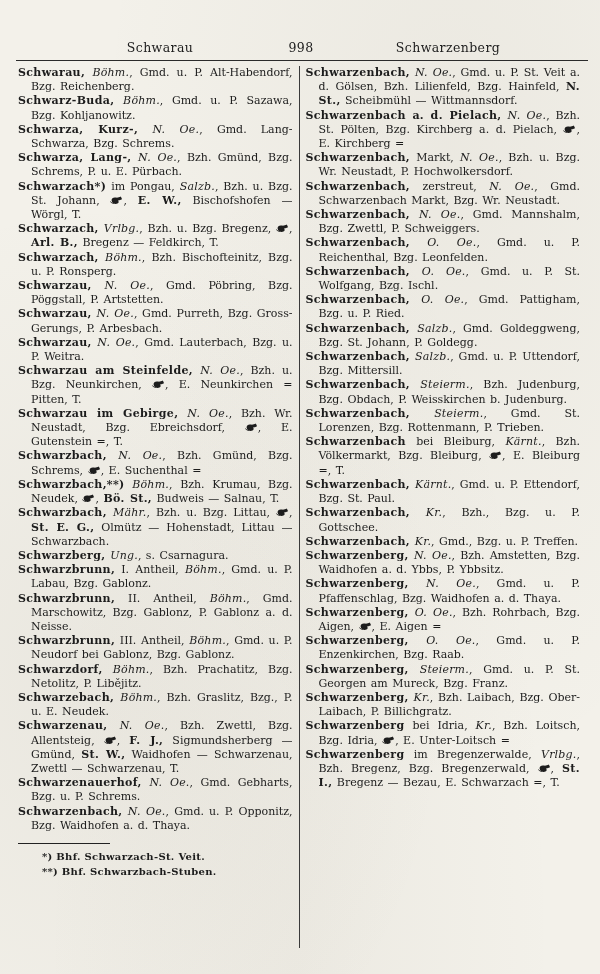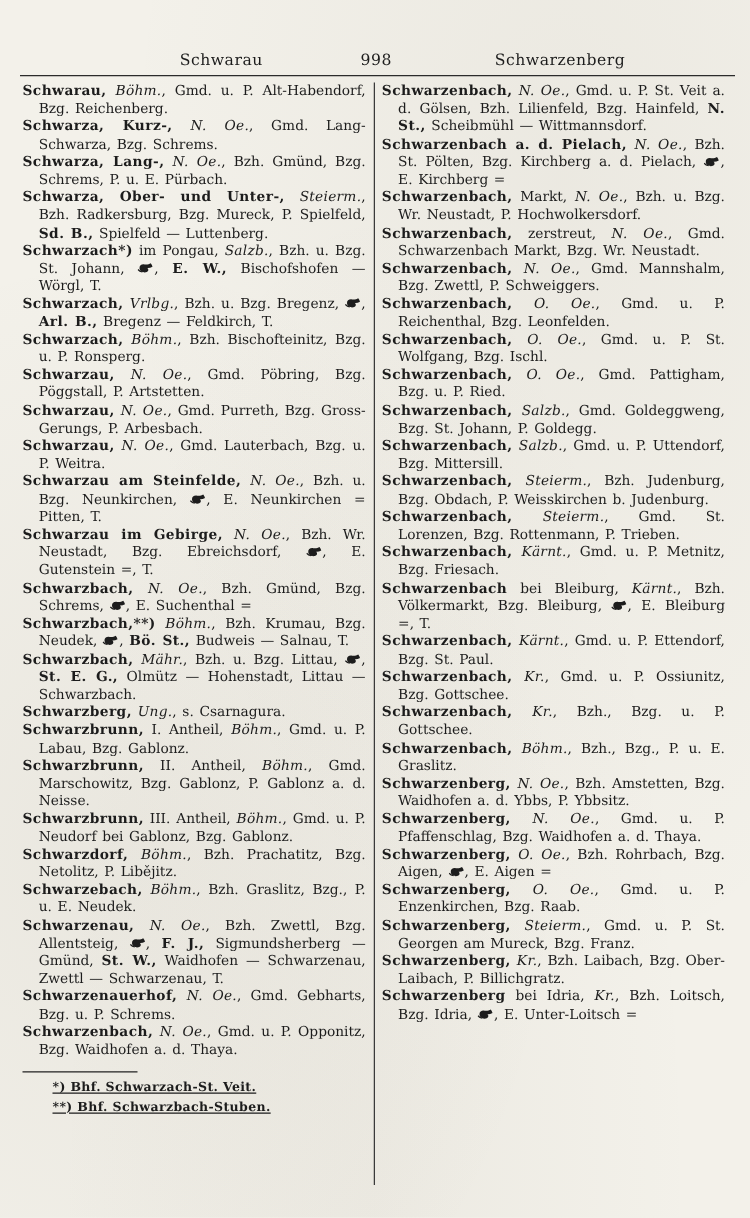--- a/index.html
+++ b/index.html
@@ -10,21 +10,21 @@
       radial-gradient(ellipse at 75% 15%, rgba(110,100,80,0.06), transparent 55%),
       radial-gradient(ellipse at 15% 70%, rgba(110,100,80,0.07), transparent 50%),
       radial-gradient(ellipse at 50% 100%, rgba(110,100,80,0.05), transparent 60%);
     font-family:"DejaVu Serif", serif;
     color:#1c1c1c;
     -webkit-font-smoothing:antialiased;
   }
   .page{position:relative;width:600px;height:974px;}
   header{position:relative;height:58px;}
   .hdr{position:absolute;top:40px;font-size:12.5px;letter-spacing:.4px;white-space:nowrap;transform:translateX(-50%);}
-  .hdr-left{left:177px;}
+  .hdr-left{left:160px;}
   .hdr-center{left:301px;}
   .hdr-right{left:448px;}
   .header-rule{position:absolute;left:16px;right:12px;top:60px;border-top:1.6px solid #2b2b2b;}
   main{
     position:relative;
     display:flex;
     padding:8px 20px 0 18px;
     box-sizing:border-box;
     min-height:888px;
   }
@@ -45,41 +45,40 @@
   .ph svg{vertical-align:-1px;}
   .footnote-block{margin-top:10px;}
   .footnote-rule{width:92px;border-top:1.2px solid #222;margin:0 0 5px 0;}
   .footnote{
     margin:0;
     font-size:10px;
     font-weight:bold;
     letter-spacing:.3px;
     line-height:15.5px;
     padding-left:24px;
-    text-decoration:underline;
   }
 </style>
 </head>
 <body>
 
 <div class="page">
   <header>
     <span class="hdr hdr-left">Schwarau</span>
     <span class="hdr hdr-center">998</span>
     <span class="hdr hdr-right">Schwarzenberg</span>
     <div class="header-rule"></div>
   </header>
 
   <main>
     <section class="col">
       <div>
           <p class="entry"><b>Schwarau,</b><i> Böhm.</i><span>, Gmd. u. P. Alt-Habendorf, Bzg. Reichenberg.</span></p>
+          <p class="entry"><b>Schwarz-Buda,</b><i> Böhm.</i><span>, Gmd. u. P. Sazawa, Bzg. Kohljanowitz.</span></p>
           <p class="entry"><b>Schwarza, Kurz-,</b><i> N. Oe.</i><span>, Gmd. Lang-Schwarza, Bzg. Schrems.</span></p>
           <p class="entry"><b>Schwarza, Lang-,</b><i> N. Oe.</i><span>, Bzh. Gmünd, Bzg. Schrems, P. u. E. Pürbach.</span></p>
-          <p class="entry"><b>Schwarza, Ober- und Unter-,</b><i> Steierm.</i><span>, Bzh. Radkersburg, Bzg. Mureck, P. Spielfeld, </span><b>Sd. B.,</b><span> Spielfeld — Luttenberg.</span></p>
           <p class="entry"><b>Schwarzach*)</b><span> im Pongau, </span><i>Salzb.</i><span>, Bzh. u. Bzg. St. Johann, </span><span class="ph"><svg width="13" height="9" viewBox="0 0 13 9">
                 <path d="M1.6 4.6 C1.4 2.4 3.4 1.1 5.6 1.5 C7.6 1.9 9.2 1.3 10.6 0.5 C11.3 1.3 11.8 2.3 12 3.3 C10.7 4.1 9.3 4.5 7.9 4.4 C9.1 5.3 8.9 7 7.4 7.6 C5.5 8.4 1.9 7.8 1.6 4.6 Z" fill="#1d1d1d"></path>
                 <path d="M0.3 5.6 C1.2 6.6 2.4 7.3 3.8 7.6" stroke="#1d1d1d" stroke-width="0.9" fill="none"></path>
               </svg></span><span>, </span><b>E. W.,</b><span> Bischofshofen — Wörgl, T.</span></p>
           <p class="entry"><b>Schwarzach,</b><i> Vrlbg.</i><span>, Bzh. u. Bzg. Bregenz, </span><span class="ph"><svg width="13" height="9" viewBox="0 0 13 9">
                 <path d="M1.6 4.6 C1.4 2.4 3.4 1.1 5.6 1.5 C7.6 1.9 9.2 1.3 10.6 0.5 C11.3 1.3 11.8 2.3 12 3.3 C10.7 4.1 9.3 4.5 7.9 4.4 C9.1 5.3 8.9 7 7.4 7.6 C5.5 8.4 1.9 7.8 1.6 4.6 Z" fill="#1d1d1d"></path>
                 <path d="M0.3 5.6 C1.2 6.6 2.4 7.3 3.8 7.6" stroke="#1d1d1d" stroke-width="0.9" fill="none"></path>
               </svg></span><span>, </span><b>Arl. B.,</b><span> Bregenz — Feldkirch, T.</span></p>
           <p class="entry"><b>Schwarzach,</b><i> Böhm.</i><span>, Bzh. Bischofteinitz, Bzg. u. P. Ronsperg.</span></p>
           <p class="entry"><b>Schwarzau,</b><i> N. Oe.</i><span>, Gmd. Pöbring, Bzg. Pöggstall, P. Artstetten.</span></p>
@@ -135,38 +134,40 @@
           <p class="entry"><b>Schwarzenbach,</b><span> Markt, </span><i>N. Oe.</i><span>, Bzh. u. Bzg. Wr. Neustadt, P. Hochwolkersdorf.</span></p>
           <p class="entry"><b>Schwarzenbach,</b><span> zerstreut, </span><i>N. Oe.</i><span>, Gmd. Schwarzenbach Markt, Bzg. Wr. Neustadt.</span></p>
           <p class="entry"><b>Schwarzenbach,</b><i> N. Oe.</i><span>, Gmd. Mannshalm, Bzg. Zwettl, P. Schweiggers.</span></p>
           <p class="entry"><b>Schwarzenbach,</b><i> O. Oe.</i><span>, Gmd. u. P. Reichenthal, Bzg. Leonfelden.</span></p>
           <p class="entry"><b>Schwarzenbach,</b><i> O. Oe.</i><span>, Gmd. u. P. St. Wolfgang, Bzg. Ischl.</span></p>
           <p class="entry"><b>Schwarzenbach,</b><i> O. Oe.</i><span>, Gmd. Pattigham, Bzg. u. P. Ried.</span></p>
           <p class="entry"><b>Schwarzenbach,</b><i> Salzb.</i><span>, Gmd. Goldeggweng, Bzg. St. Johann, P. Goldegg.</span></p>
           <p class="entry"><b>Schwarzenbach,</b><i> Salzb.</i><span>, Gmd. u. P. Uttendorf, Bzg. Mittersill.</span></p>
           <p class="entry"><b>Schwarzenbach,</b><i> Steierm.</i><span>, Bzh. Judenburg, Bzg. Obdach, P. Weisskirchen b. Judenburg.</span></p>
           <p class="entry"><b>Schwarzenbach,</b><i> Steierm.</i><span>, Gmd. St. Lorenzen, Bzg. Rottenmann, P. Trieben.</span></p>
-          <p class="entry"><b>Schwarzenbach,</b><i> Kärnt.</i><span>, Gmd. u. P. Metnitz, Bzg. Friesach.</span></p>
           <p class="entry"><b>Schwarzenbach</b><span> bei Bleiburg, </span><i>Kärnt.</i><span>, Bzh. Völkermarkt, Bzg. Bleiburg, </span><span class="ph"><svg width="13" height="9" viewBox="0 0 13 9">
                 <path d="M1.6 4.6 C1.4 2.4 3.4 1.1 5.6 1.5 C7.6 1.9 9.2 1.3 10.6 0.5 C11.3 1.3 11.8 2.3 12 3.3 C10.7 4.1 9.3 4.5 7.9 4.4 C9.1 5.3 8.9 7 7.4 7.6 C5.5 8.4 1.9 7.8 1.6 4.6 Z" fill="#1d1d1d"></path>
                 <path d="M0.3 5.6 C1.2 6.6 2.4 7.3 3.8 7.6" stroke="#1d1d1d" stroke-width="0.9" fill="none"></path>
               </svg></span><span>, E. Bleiburg =, T.</span></p>
           <p class="entry"><b>Schwarzenbach,</b><i> Kärnt.</i><span>, Gmd. u. P. Ettendorf, Bzg. St. Paul.</span></p>
-          <p class="entry"><b>Schwarzenbach,</b><i> Kr.</i><span>, Gmd. u. P. Ossiunitz, Bzg. Gottschee.</span></p>
           <p class="entry"><b>Schwarzenbach,</b><i> Kr.</i><span>, Bzh., Bzg. u. P. Gottschee.</span></p>
-          <p class="entry"><b>Schwarzenbach,</b><i> Böhm.</i><span>, Bzh., Bzg., P. u. E. Graslitz.</span></p>
+          <p class="entry"><b>Schwarzenbach,</b><i> Kr.</i><span>, Gmd., Bzg. u. P. Treffen.</span></p>
           <p class="entry"><b>Schwarzenberg,</b><i> N. Oe.</i><span>, Bzh. Amstetten, Bzg. Waidhofen a. d. Ybbs, P. Ybbsitz.</span></p>
           <p class="entry"><b>Schwarzenberg,</b><i> N. Oe.</i><span>, Gmd. u. P. Pfaffenschlag, Bzg. Waidhofen a. d. Thaya.</span></p>
           <p class="entry"><b>Schwarzenberg,</b><i> O. Oe.</i><span>, Bzh. Rohrbach, Bzg. Aigen, </span><span class="ph"><svg width="13" height="9" viewBox="0 0 13 9">
                 <path d="M1.6 4.6 C1.4 2.4 3.4 1.1 5.6 1.5 C7.6 1.9 9.2 1.3 10.6 0.5 C11.3 1.3 11.8 2.3 12 3.3 C10.7 4.1 9.3 4.5 7.9 4.4 C9.1 5.3 8.9 7 7.4 7.6 C5.5 8.4 1.9 7.8 1.6 4.6 Z" fill="#1d1d1d"></path>
                 <path d="M0.3 5.6 C1.2 6.6 2.4 7.3 3.8 7.6" stroke="#1d1d1d" stroke-width="0.9" fill="none"></path>
               </svg></span><span>, E. Aigen =</span></p>
           <p class="entry"><b>Schwarzenberg,</b><i> O. Oe.</i><span>, Gmd. u. P. Enzenkirchen, Bzg. Raab.</span></p>
           <p class="entry"><b>Schwarzenberg,</b><i> Steierm.</i><span>, Gmd. u. P. St. Georgen am Mureck, Bzg. Franz.</span></p>
           <p class="entry"><b>Schwarzenberg,</b><i> Kr.</i><span>, Bzh. Laibach, Bzg. Ober-Laibach, P. Billichgratz.</span></p>
           <p class="entry"><b>Schwarzenberg</b><span> bei Idria, </span><i>Kr.</i><span>, Bzh. Loitsch, Bzg. Idria, </span><span class="ph"><svg width="13" height="9" viewBox="0 0 13 9">
                 <path d="M1.6 4.6 C1.4 2.4 3.4 1.1 5.6 1.5 C7.6 1.9 9.2 1.3 10.6 0.5 C11.3 1.3 11.8 2.3 12 3.3 C10.7 4.1 9.3 4.5 7.9 4.4 C9.1 5.3 8.9 7 7.4 7.6 C5.5 8.4 1.9 7.8 1.6 4.6 Z" fill="#1d1d1d"></path>
                 <path d="M0.3 5.6 C1.2 6.6 2.4 7.3 3.8 7.6" stroke="#1d1d1d" stroke-width="0.9" fill="none"></path>
               </svg></span><span>, E. Unter-Loitsch =</span></p>
+          <p class="entry"><b>Schwarzenberg</b><span> im Bregenzerwalde, </span><i>Vrlbg.</i><span>, Bzh. Bregenz, Bzg. Bregenzerwald, </span><span class="ph"><svg width="13" height="9" viewBox="0 0 13 9">
+                <path d="M1.6 4.6 C1.4 2.4 3.4 1.1 5.6 1.5 C7.6 1.9 9.2 1.3 10.6 0.5 C11.3 1.3 11.8 2.3 12 3.3 C10.7 4.1 9.3 4.5 7.9 4.4 C9.1 5.3 8.9 7 7.4 7.6 C5.5 8.4 1.9 7.8 1.6 4.6 Z" fill="#1d1d1d"></path>
+                <path d="M0.3 5.6 C1.2 6.6 2.4 7.3 3.8 7.6" stroke="#1d1d1d" stroke-width="0.9" fill="none"></path>
+              </svg></span><span>, </span><b>St. I.,</b><span> Bregenz — Bezau, E. Schwarzach =, T.</span></p>
         </div>
     </section>
   </main>
 </div>
 
 </body></html>

